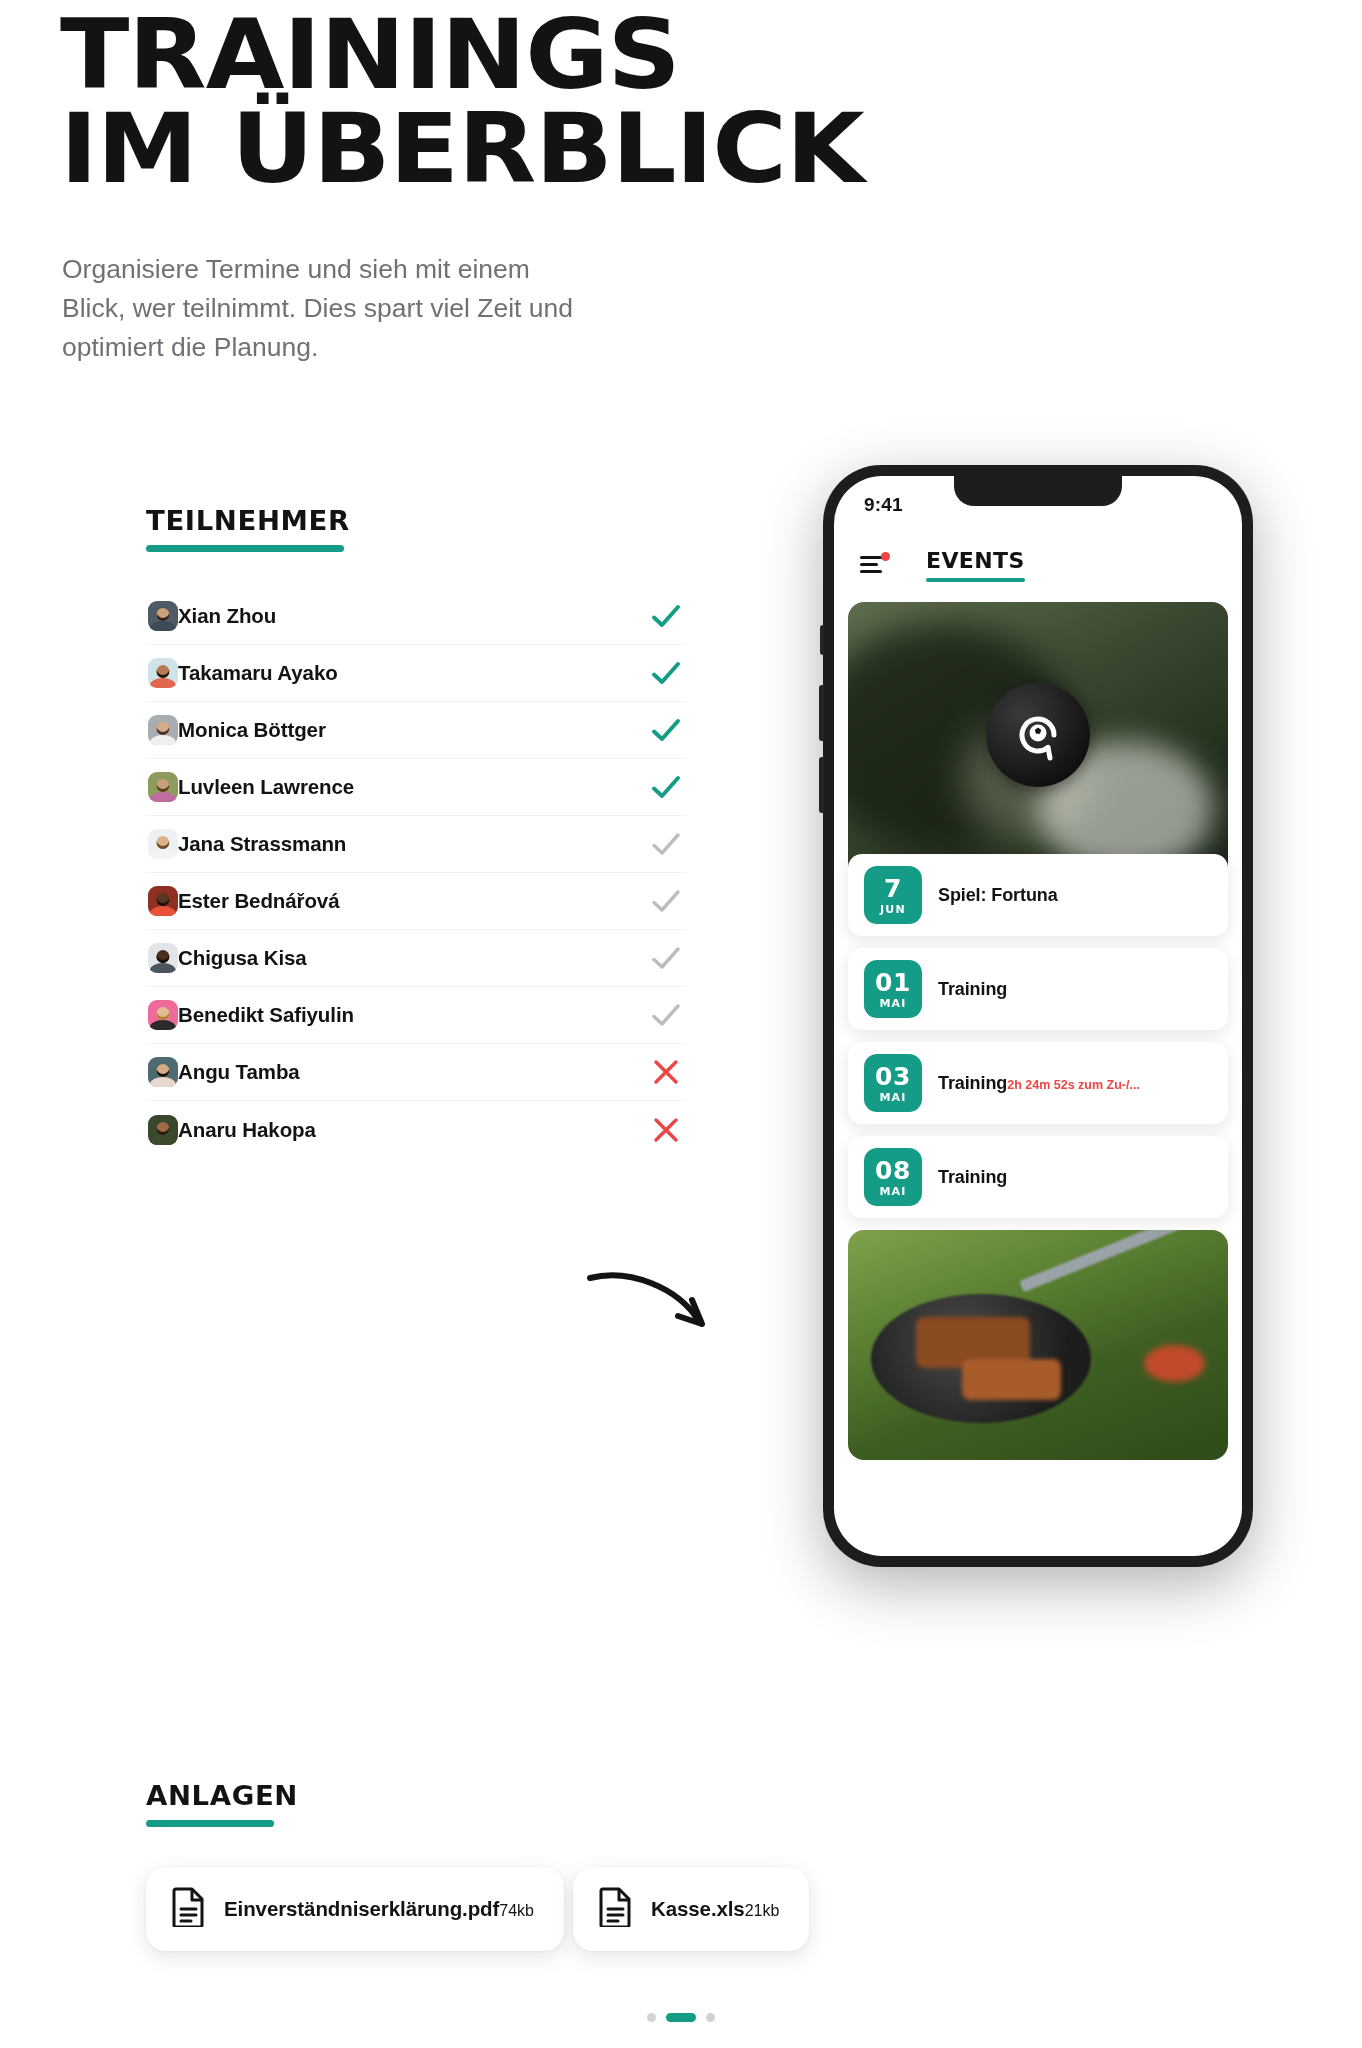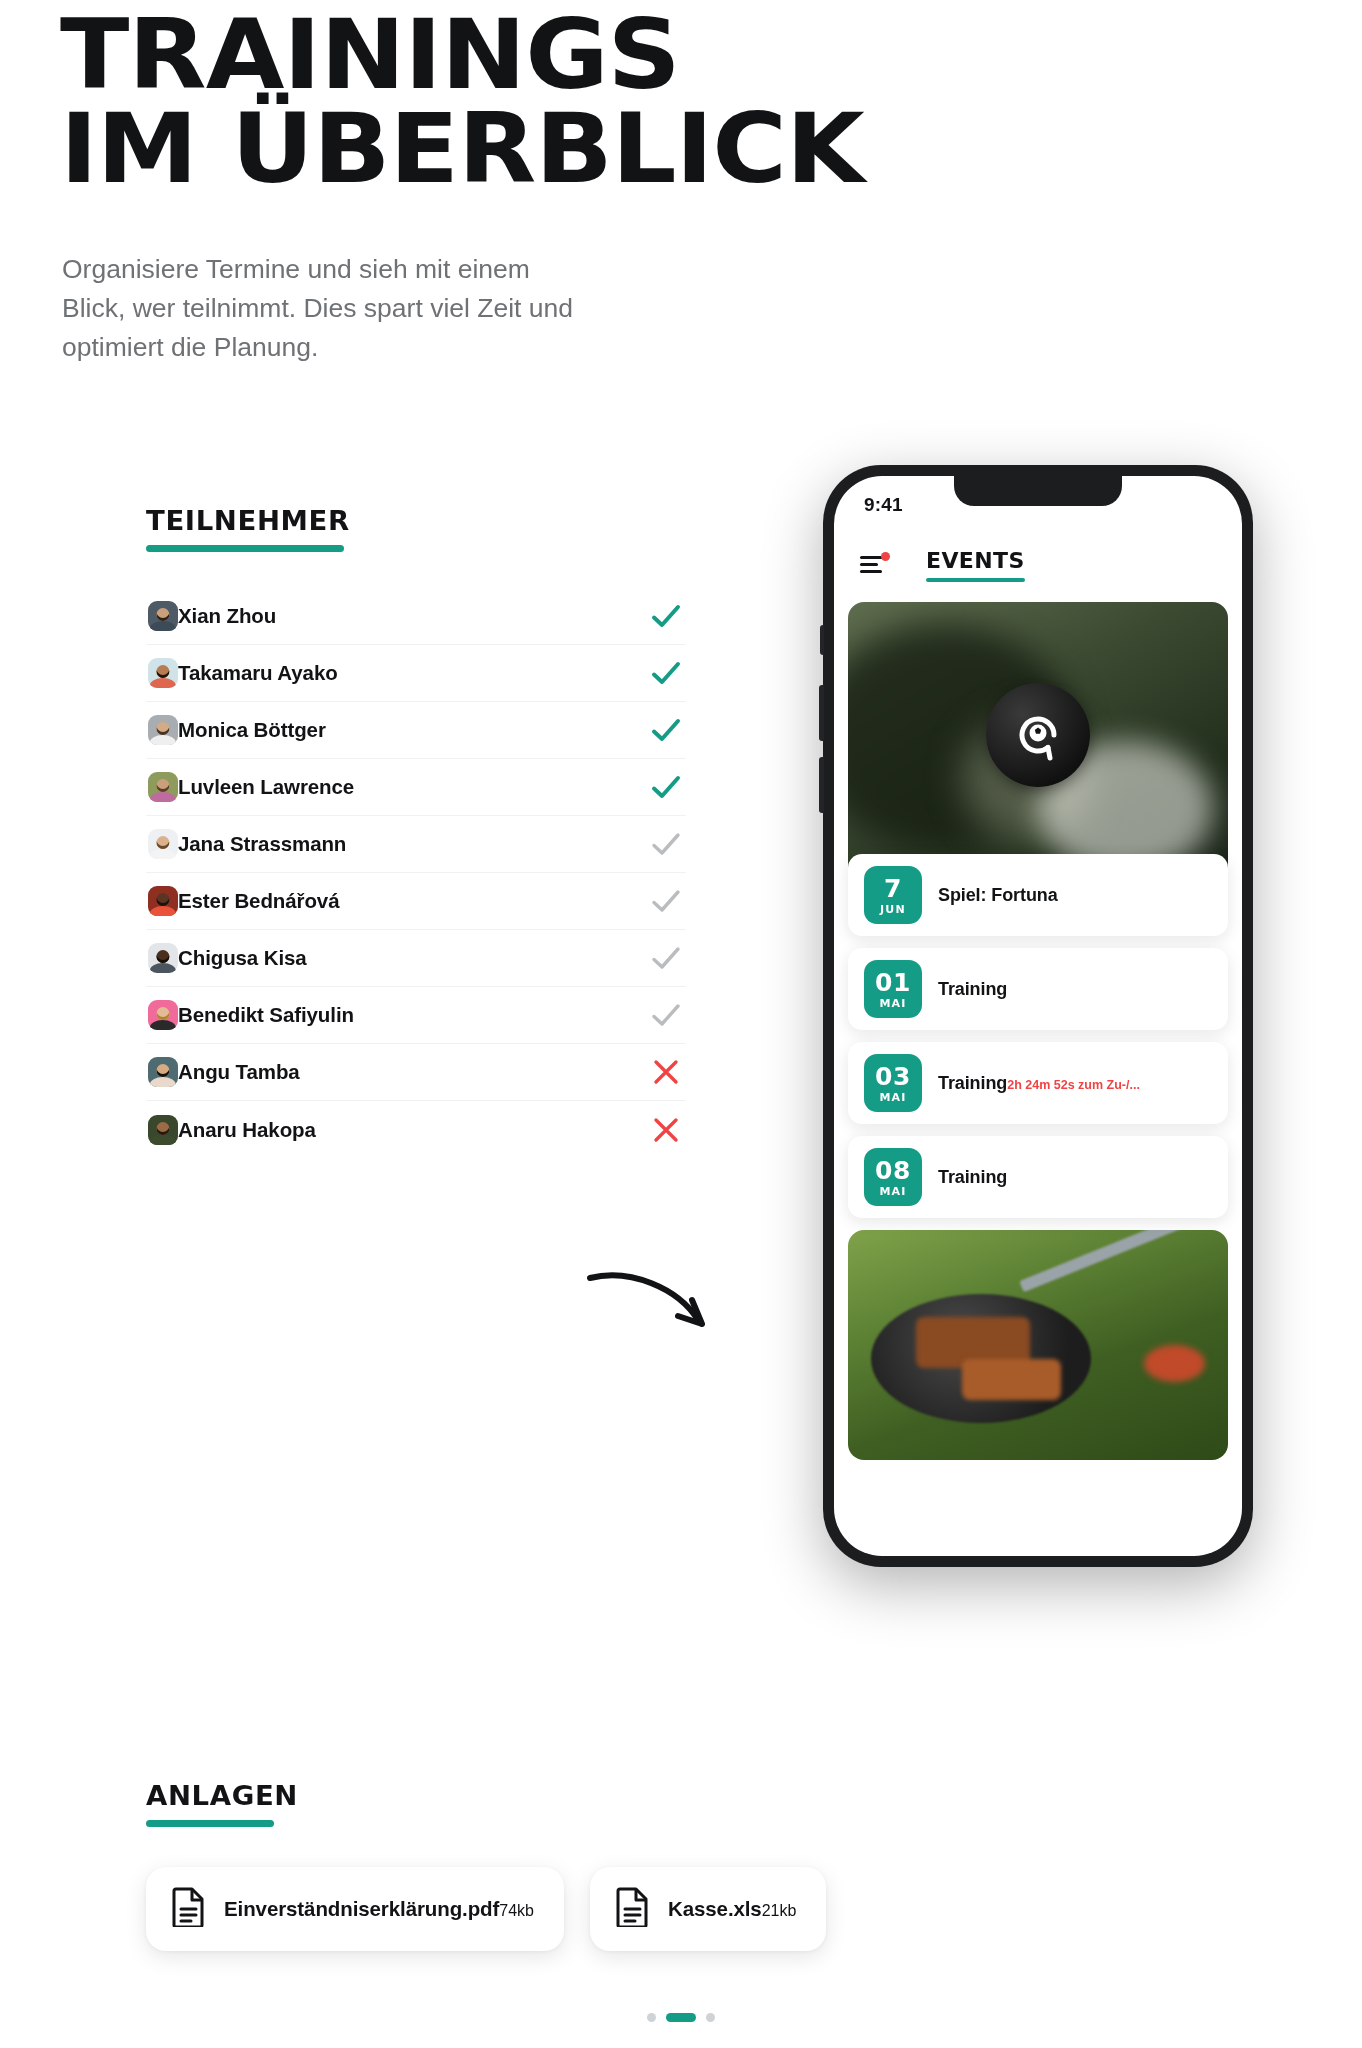--- a/index.html
+++ b/index.html
@@ -69,21 +69,21 @@
 
   
   .ico { width:34px; height:34px; display:block; }
 
   
   .arrow { position:absolute; left:586px; top:1272px; width:130px; height:70px; }
 
   
   .attachments { position:absolute; left:146px; top:1780px; width:720px; }
   .a-head-wrap { width:128px; }
-  .a-cards { display:flex; gap:26px; margin-top:40px; }
+  .a-cards { display:flex; gap:9px; margin-top:40px; }
   .a-card {
     display:flex; align-items:center; gap:18px;
     background:#ffffff; border-radius:20px;
     box-shadow:0 6px 22px rgba(17,19,21,0.10), 0 1px 4px rgba(17,19,21,0.05);
     padding:20px 30px 20px 26px; min-height:76px;
   }
   .a-meta .a-name { font-size:20.5px; font-weight:700; color:#111315; letter-spacing:-0.1px; }
   .a-meta .a-size { font-size:16px; color:#111315; margin-top:2px; font-weight:400; }
 
   

